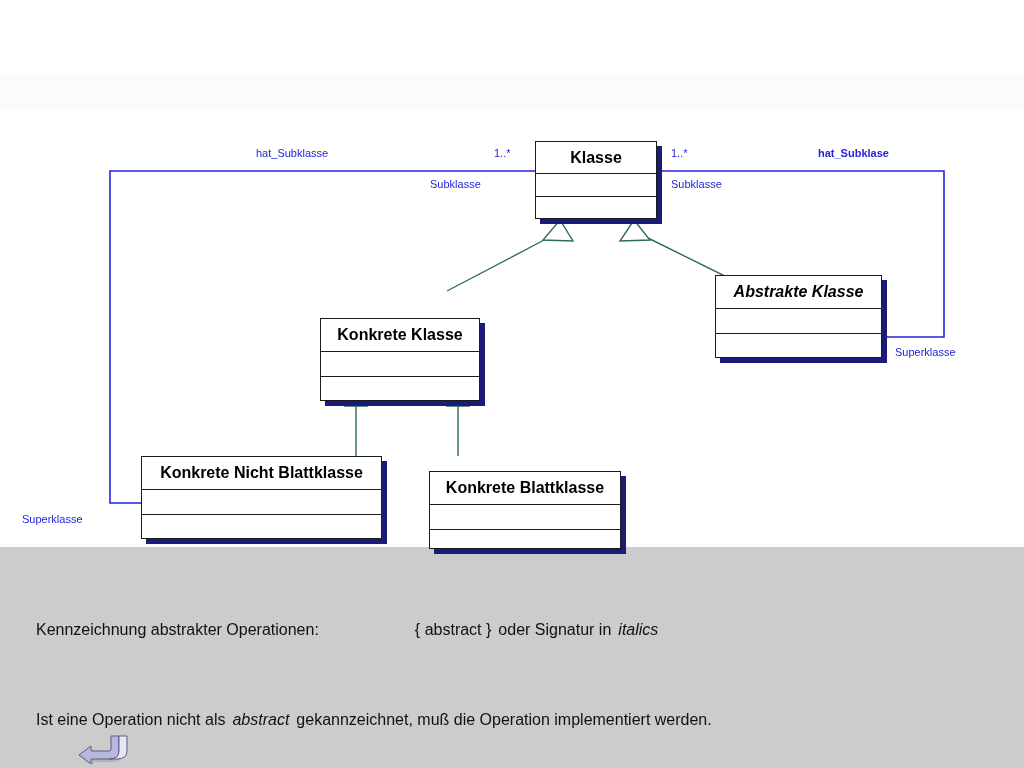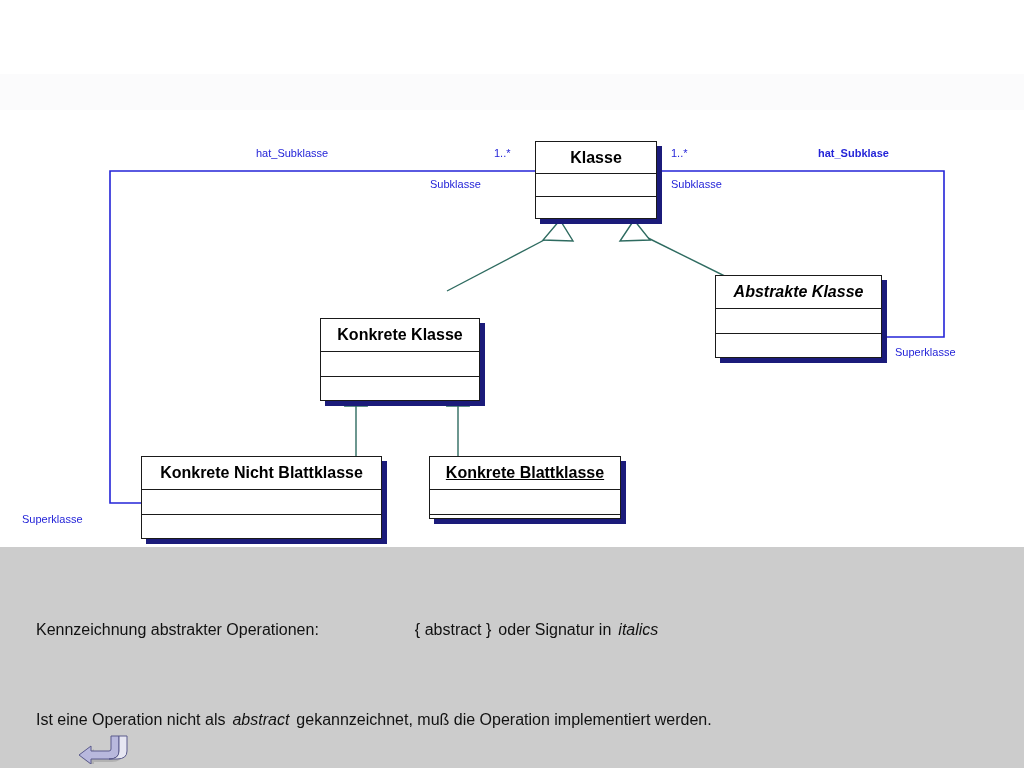--- a/index.html
+++ b/index.html
@@ -165,21 +165,21 @@
     <div class="uml-comp" style="height:25px;"></div>
     <div class="uml-comp last" style="height:23px;"></div>
   </div>
 
   <div class="uml-box" style="left:141px; top:456px; width:241px; height:83px;">
     <div class="uml-title" style="height:33px; font-size:16px;">Konkrete Nicht Blattklasse</div>
     <div class="uml-comp" style="height:25px;"></div>
     <div class="uml-comp last" style="height:23px;"></div>
   </div>
 
-  <div class="uml-box" style="left:429px; top:456px; width:192px; height:63px;text-decoration:underline;">
+  <div class="uml-box" style="left:429px; top:471px; width:192px; height:78px;">
     <div class="uml-title" style="height:33px; font-size:16px;">Konkrete Blattklasse</div>
     <div class="uml-comp" style="height:25px;"></div>
     <div class="uml-comp last" style="height:23px;"></div>
   </div>
 
   <div class="assoc-label" style="left:256px; top:144px;">hat_Subklasse</div>
 
   <div class="assoc-label" style="left:494px; top:144px;">1..*</div>
 
   <div class="assoc-label" style="left:430px; top:175px;">Subklasse</div>

